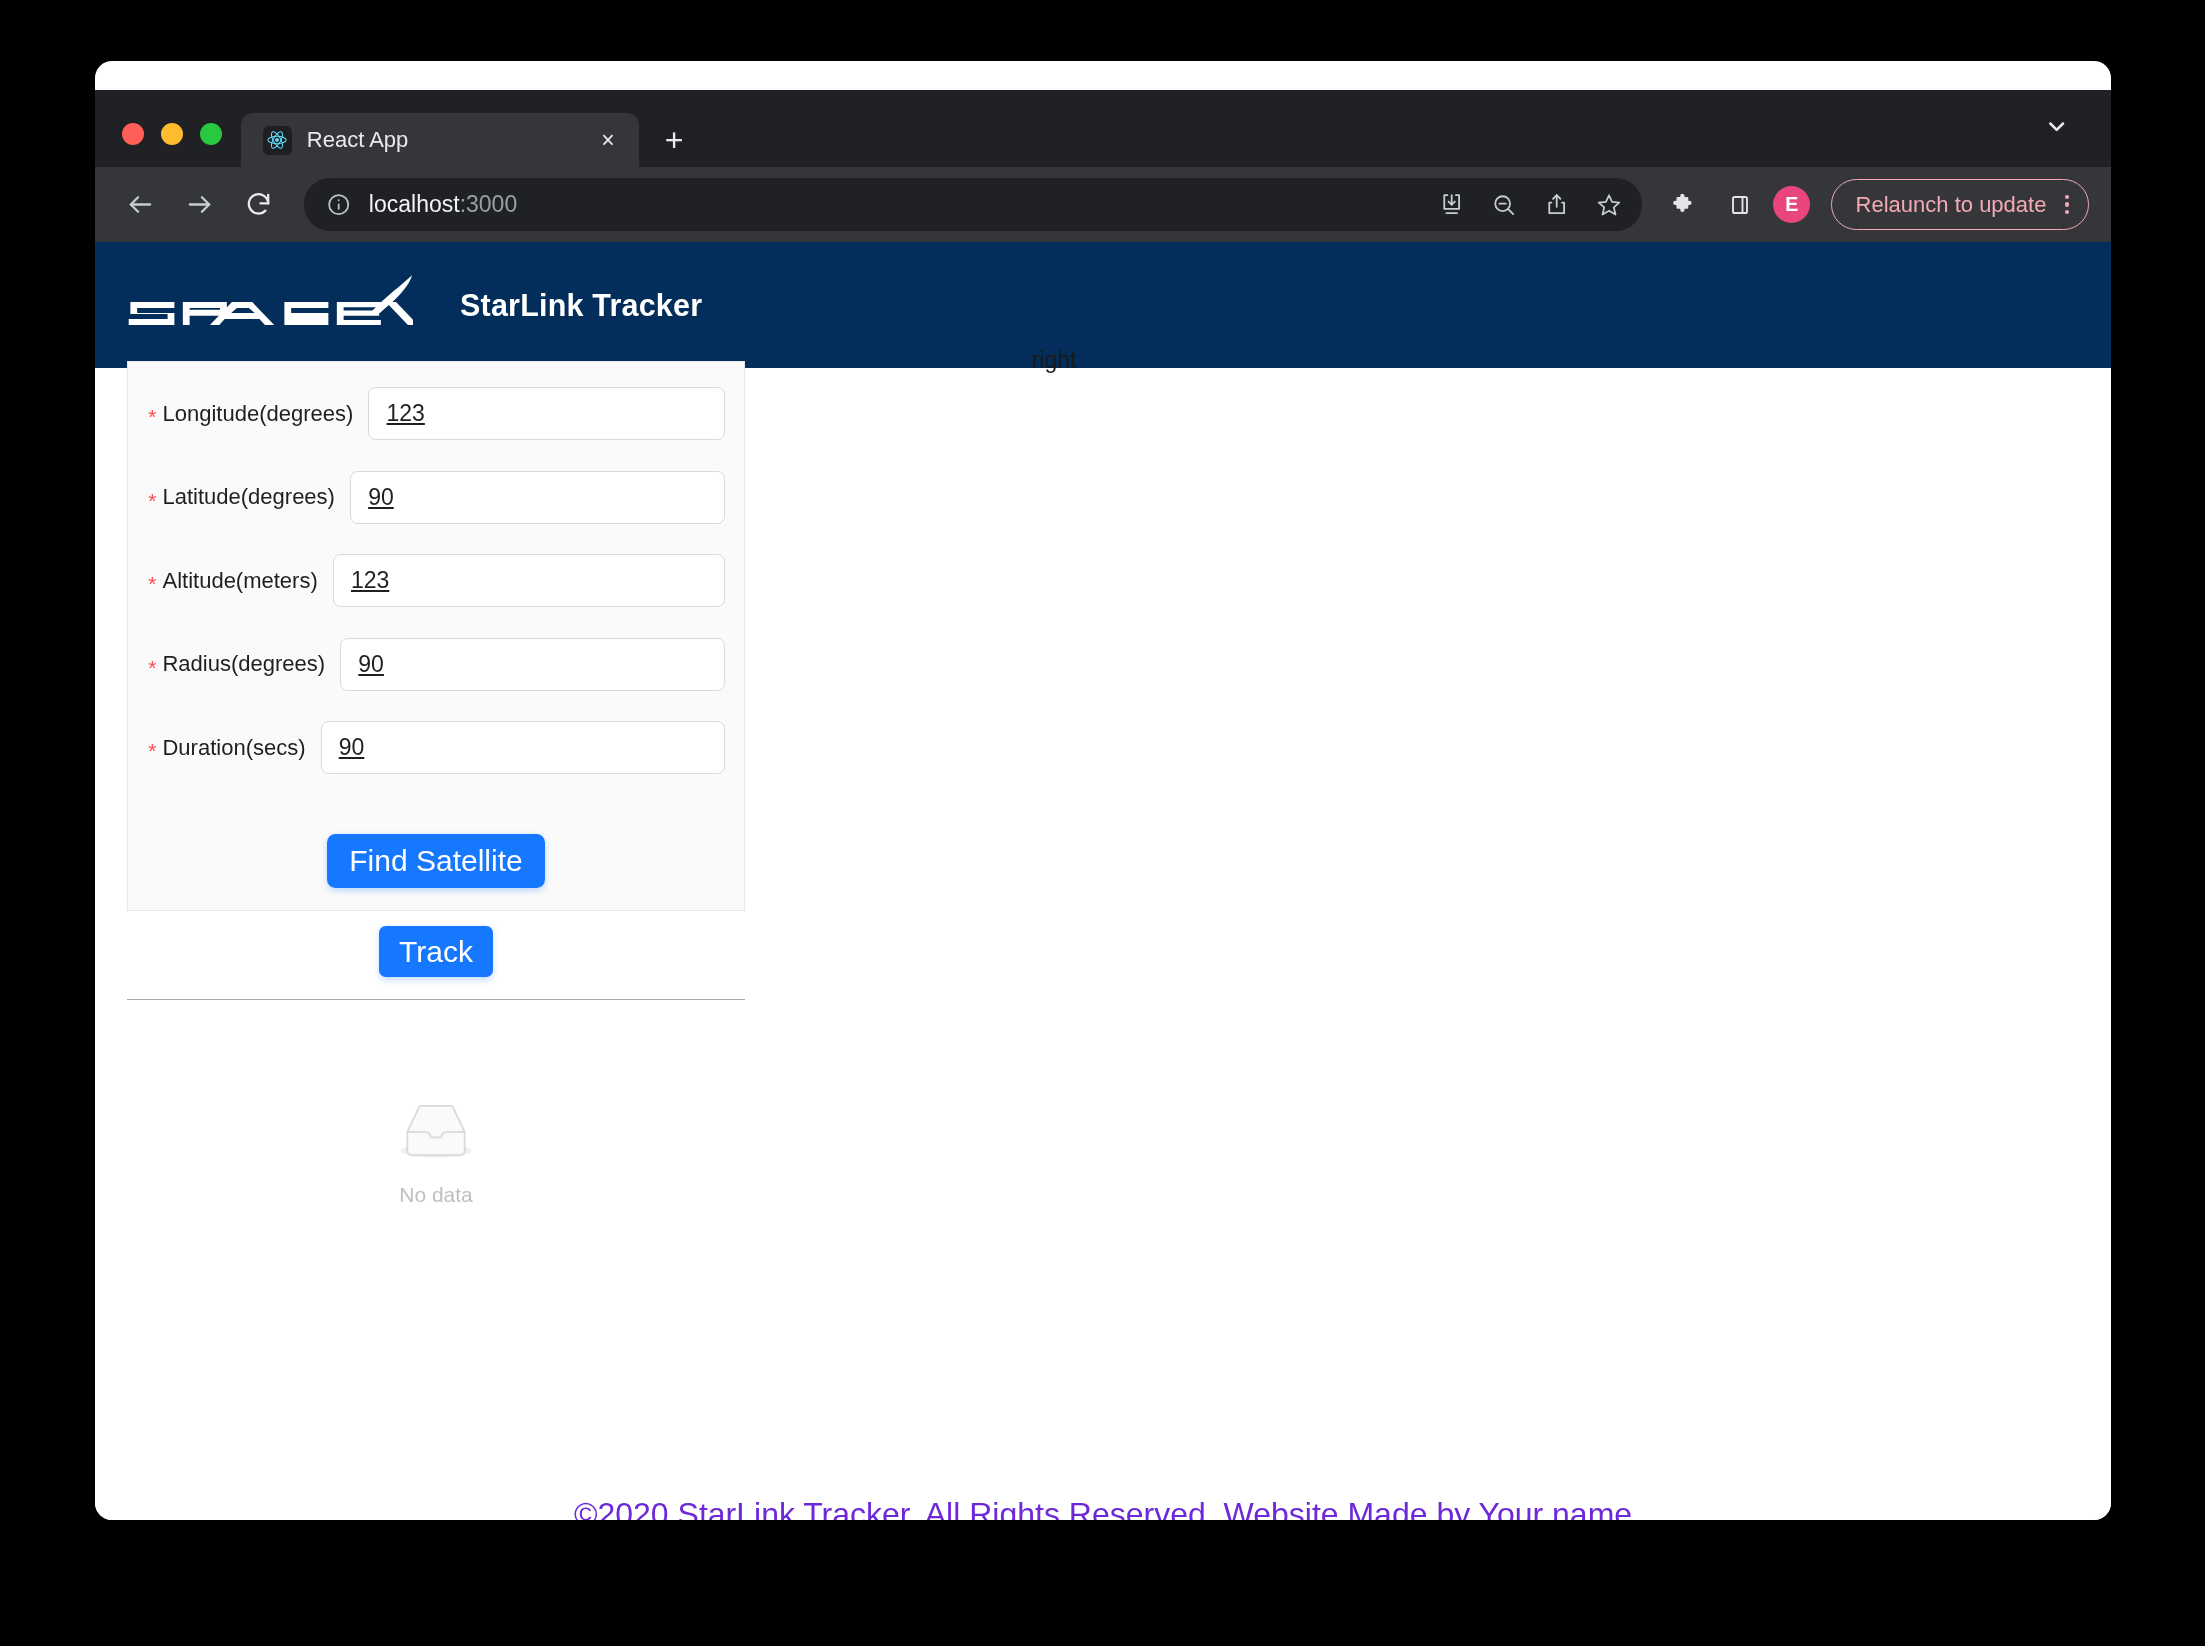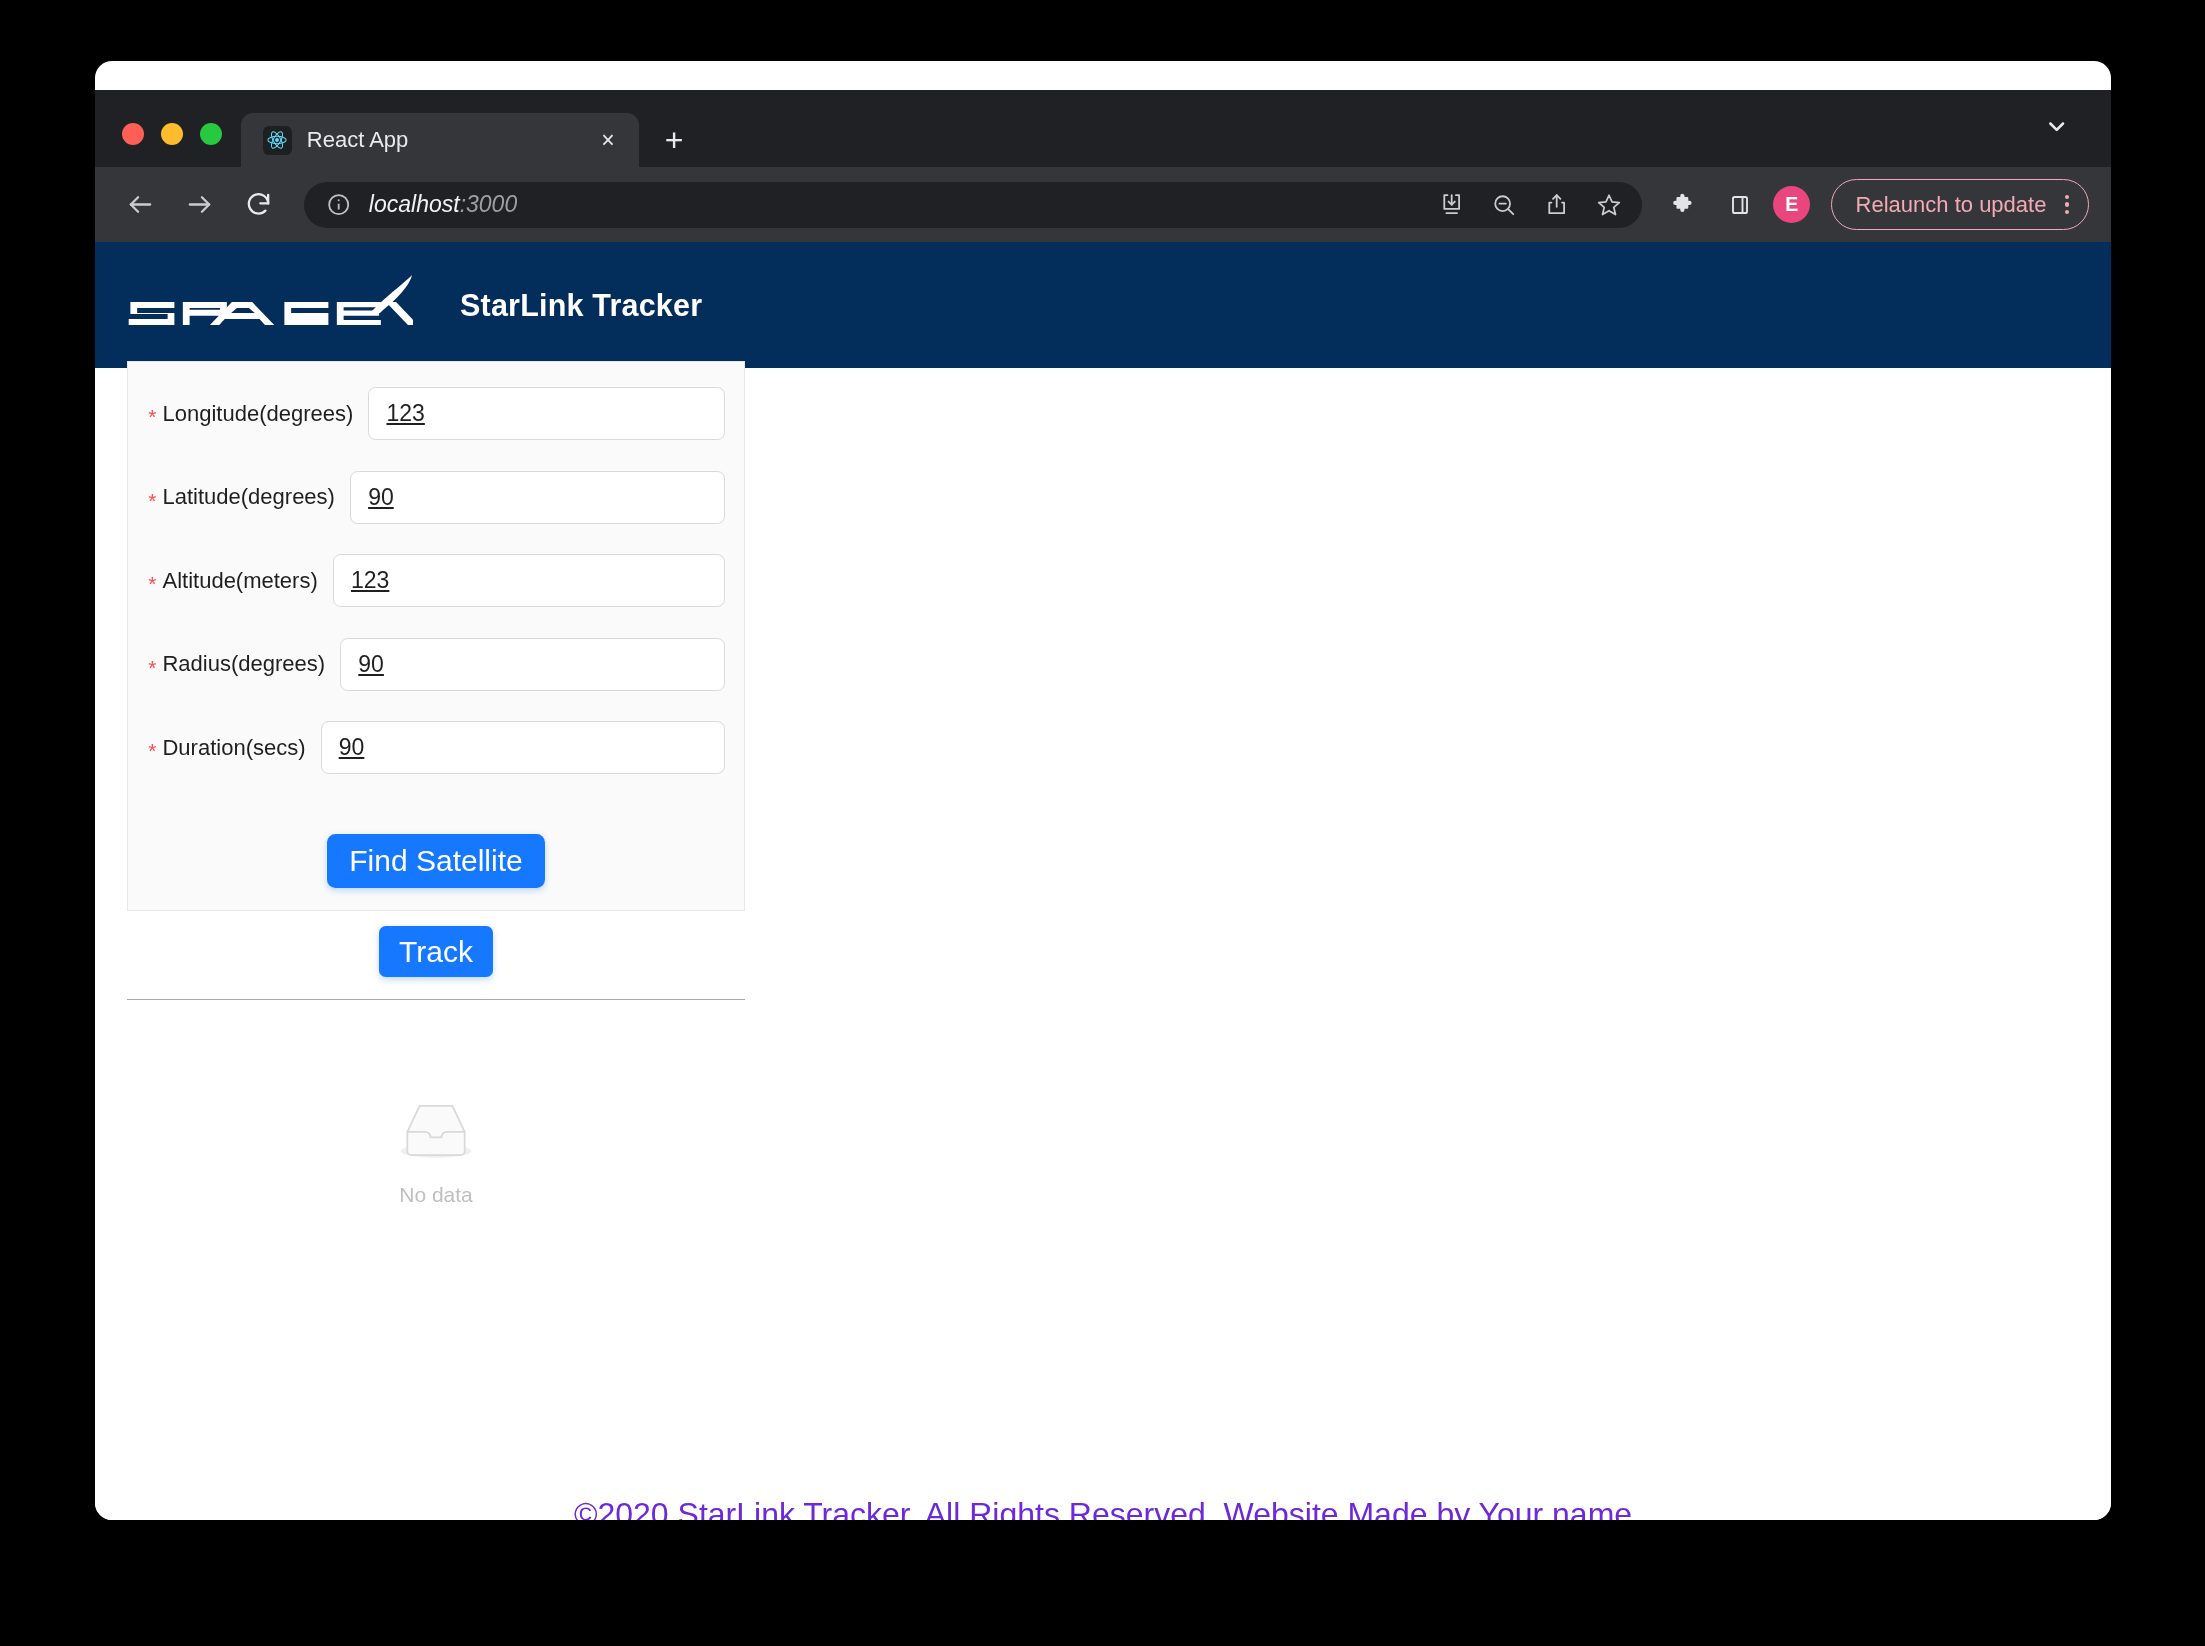--- a/index.html
+++ b/index.html
@@ -87,28 +87,27 @@
     gap: 5.1px;
   }
   .nav-btn {
     width: 54px; height: 54px;
     display: flex; align-items: center; justify-content: center;
     color: #c9ccd0;
     flex: 0 0 auto;
   }
   #omnibox {
     flex: 1 1 auto;
-    height: 46px;
+    height: 53px;
     background: #202124;
     border-radius: 26px;
     display: flex; align-items: center;
     margin: 0 12px 0 13.6px;
     padding-left: 22px;
     min-width: 0;
-    font-style: italic;
   }
   #site-info-icon { flex: 0 0 auto; display: flex; align-items: center; color: #bdc1c6; }
   #omnibox-url {
     margin-left: 17px;
     font-size: 23px;
     color: #f1f3f4;
     white-space: nowrap; overflow: hidden;
   }
   #omnibox-url .url-dim { color: #9aa0a6; }
   #omnibox-actions {
@@ -425,20 +424,23 @@
           <path d="M248 33h52v6h-44v4h42v6h-42v5h44v6h-52V33z"></path>
 
           <path d="M306 33h12l26 27h-12z"></path>
 
           <path d="M337 1c-4 14-18 28-35 42l-3 3h-12l10-10C312 22 329 9 337 1z"></path>
         </g>
       </svg>
       <span id="app-title">StarLink Tracker</span>
     </div>
 
+    <div id="right-text">
+      <span id="right-text-inner">right</span>
+    </div>
 
     <div id="content">
 
       <div id="search-form-panel">
 
         <div class="form-row">
           <span class="form-label">
             <span class="required-star">*</span>
             <span>Longitude(degrees)</span>
           </span>

